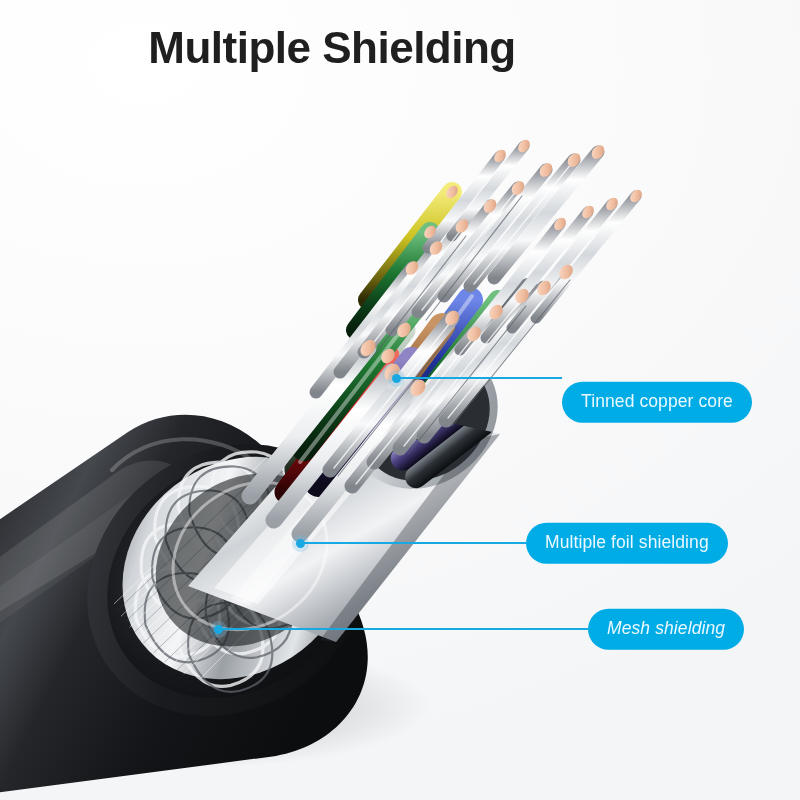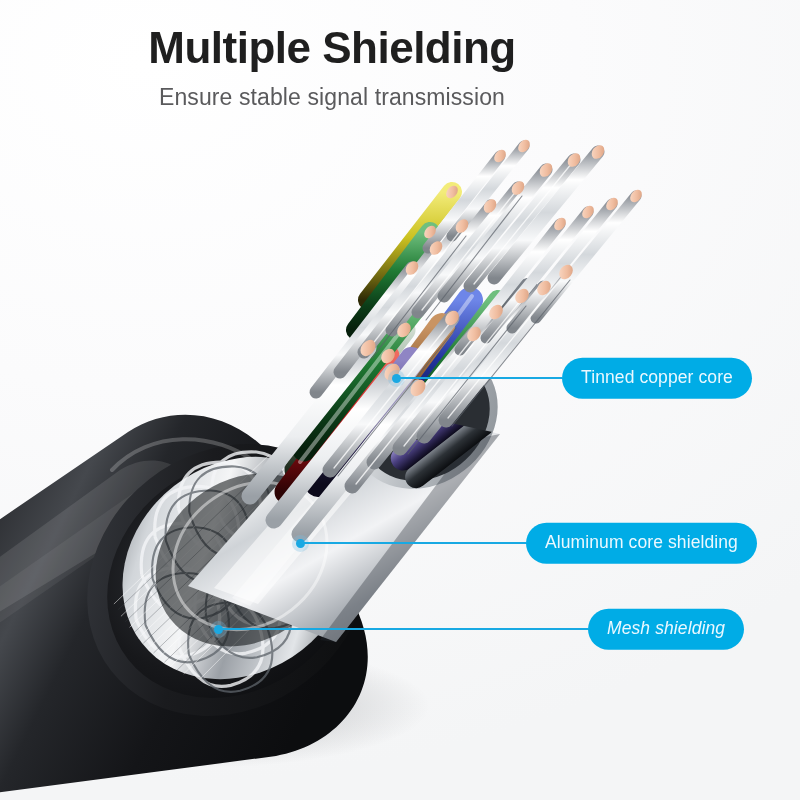--- a/index.html
+++ b/index.html
@@ -428,33 +428,32 @@
         <ellipse cx="404" cy="330" rx="8" ry="6" transform="rotate(-52 404 330)"></ellipse>
         <ellipse cx="388" cy="356" rx="8" ry="6" transform="rotate(-52 388 356)"></ellipse>
         <ellipse cx="452" cy="192" rx="7" ry="5" transform="rotate(-52 452 192)"></ellipse>
         <ellipse cx="430" cy="232" rx="7" ry="5" transform="rotate(-52 430 232)"></ellipse>
       </g>
     </g>
   </svg>
 
   <div class="headings">
     <h1 class="title">Multiple Shielding</h1>
-    <p class="subtitle">Ensure stable signal transmission</p>
   </div>
 
   <div class="callout" id="callout-0" style="left: 0px; top: 378px;">
     <span class="anchor-dot" style="left: 391.5px; top: -4.5px;"></span>
     <span class="leader" style="left: 396px; width: 166px; top: -1px;"></span>
-    <span class="pill" style="left: 562px;">Tinned copper core</span>
+    <span class="pill" style="left: 562px; margin-top: 24px;">Tinned copper core</span>
   </div>
 
   <div class="callout" id="callout-1" style="left: 0px; top: 543px;">
     <span class="anchor-dot" style="left: 295.5px; top: -4.5px;"></span>
     <span class="leader" style="left: 300px; width: 226px; top: -1px;"></span>
-    <span class="pill" style="left: 526px;">Aluminum core shielding</span>
+    <span class="pill" style="left: 526px;">Multiple foil shielding</span>
   </div>
 
   <div class="callout" id="callout-2" style="left: 0px; top: 629px;">
     <span class="anchor-dot" style="left: 213.5px; top: -4.5px;"></span>
     <span class="leader" style="left: 218px; width: 370px; top: -1px;"></span>
     <span class="pill" style="left: 588px; font-style: italic;">Mesh shielding</span>
   </div>
 
 </div>
 

